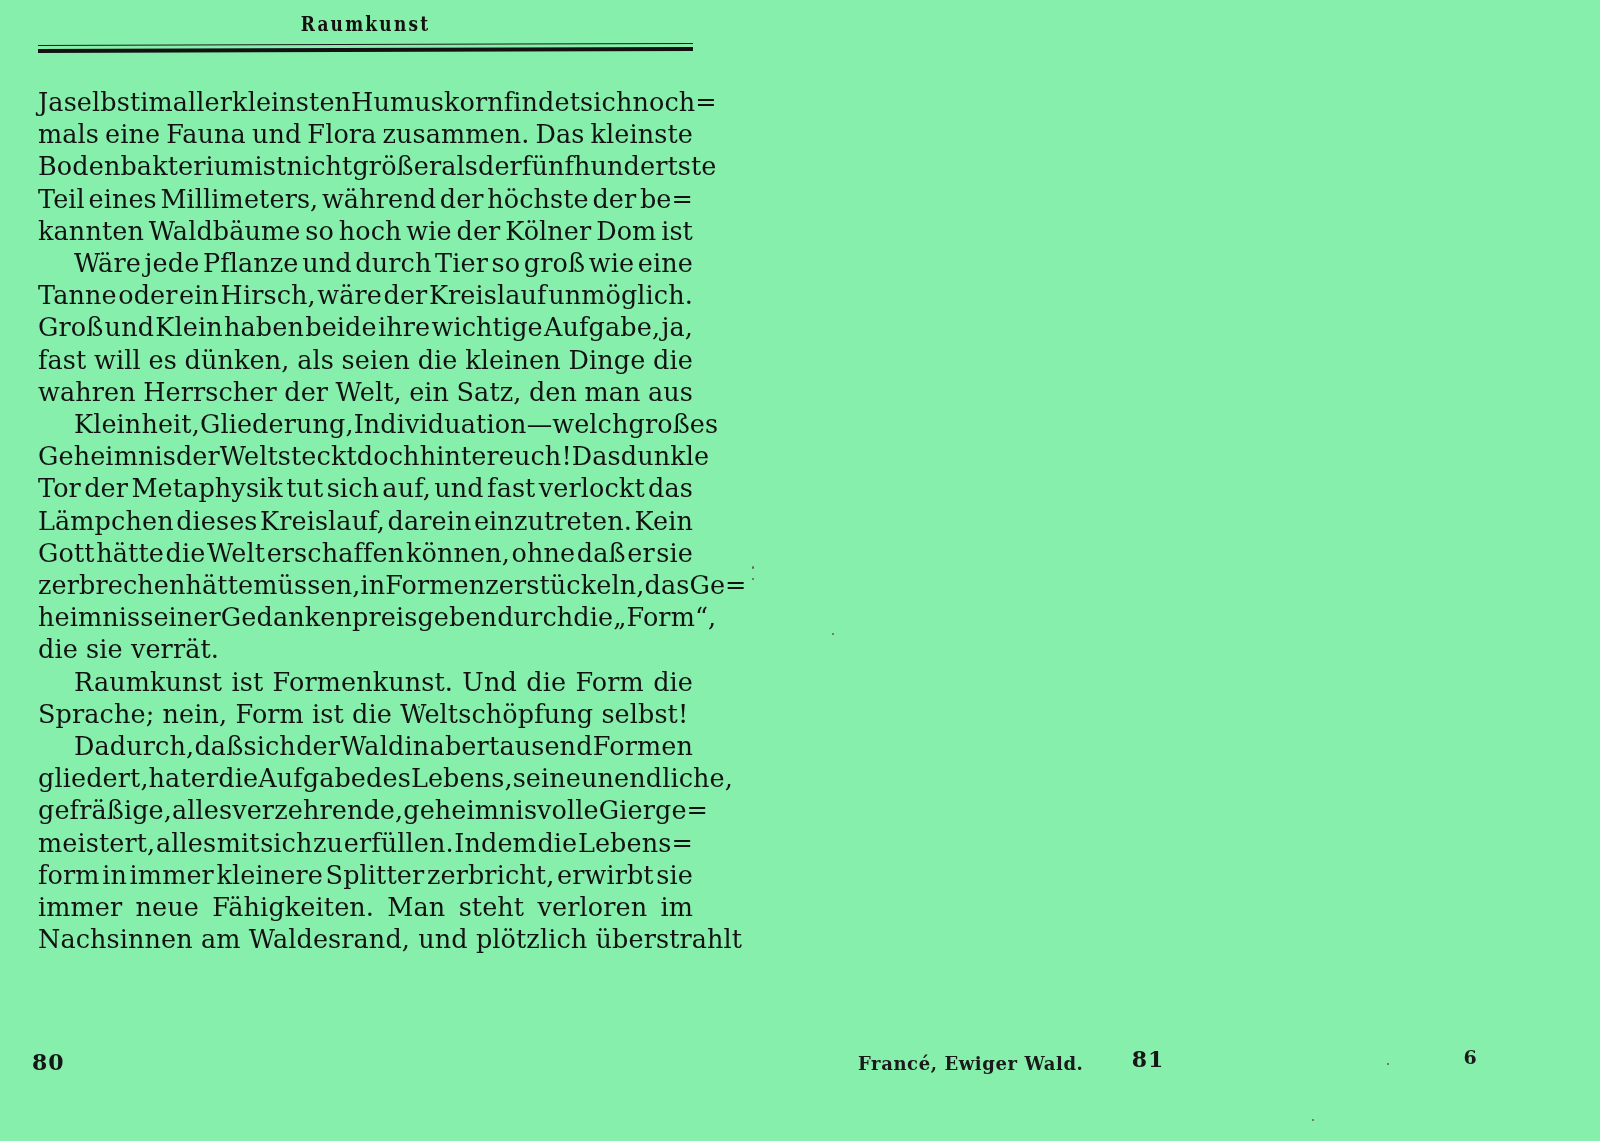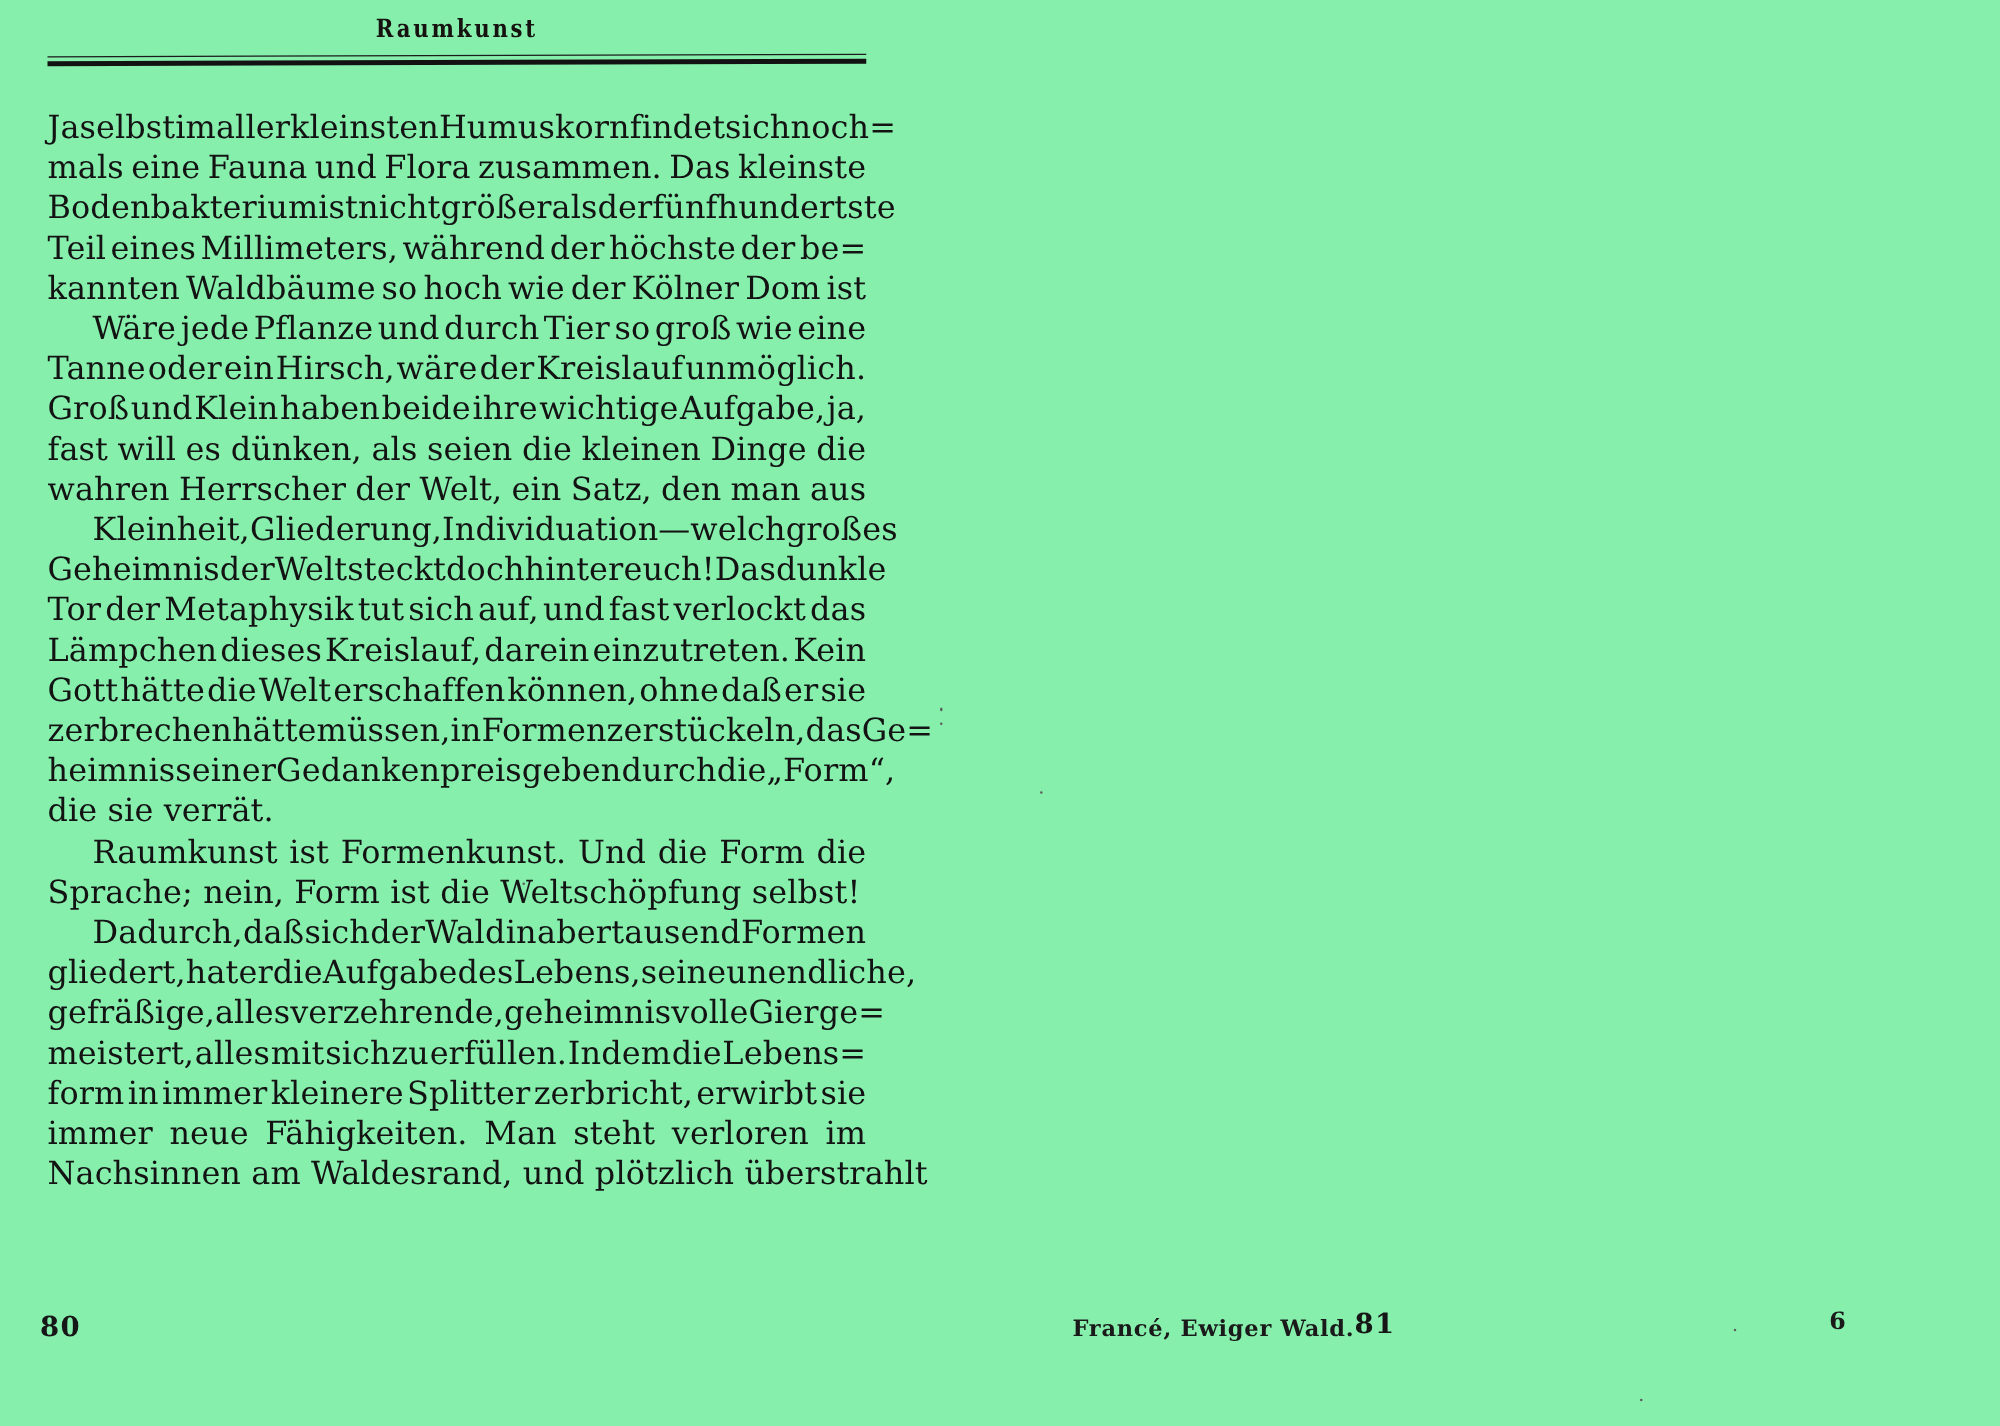--- a/index.html
+++ b/index.html
@@ -100,21 +100,21 @@
 
   
   .folio {
     position: absolute;
     font-size: 22px;
     font-weight: 600;
     color: #161616;
     letter-spacing: 1px;
   }
   .folio-left  { left: 0; width: 730px; text-align: left; top: 1049px; padding-left: 32px; }
-  .folio-right { left: 1060px; width: 80px; text-align: center; top: 1046px; }
+  .folio-right { left: 1108px; width: 80px; text-align: center; top: 1046px; }
 
   .signature-line {
     position: absolute;
     top: 1053px;
     left: 858px;
     font-size: 18px;
     font-weight: 700;
     letter-spacing: 0.6px;
     color: #1a1a1a;
     white-space: nowrap;

